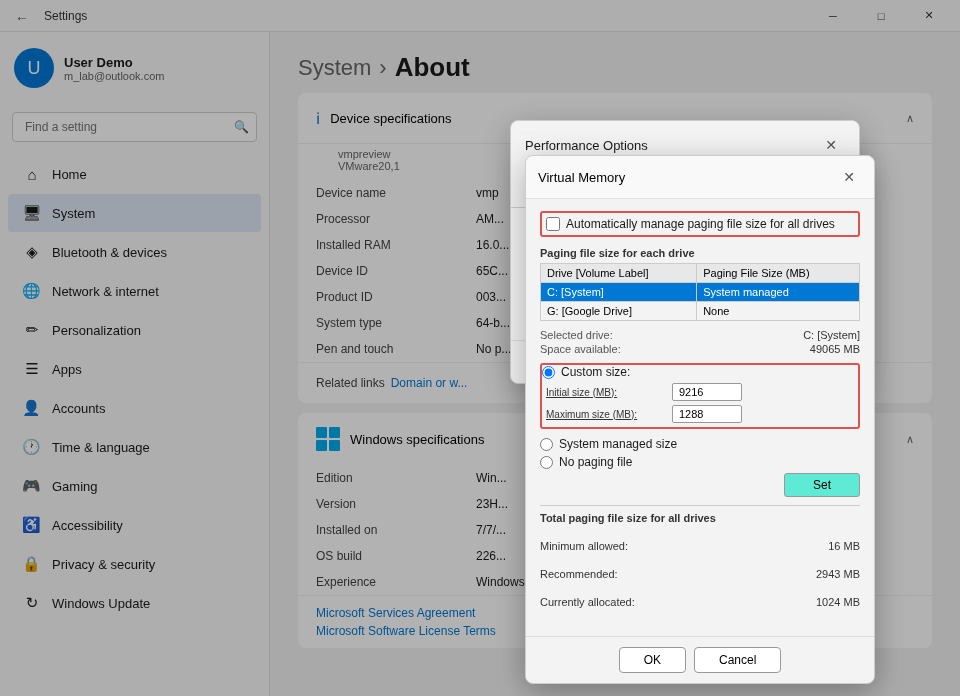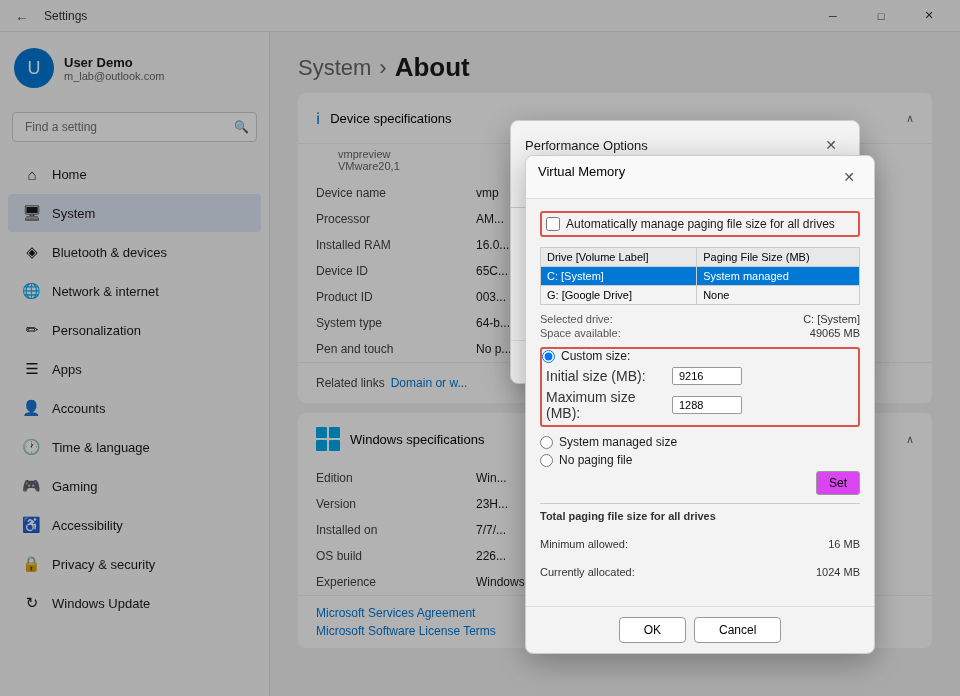--- a/index.html
+++ b/index.html
@@ -89,21 +89,21 @@
     .dialog-tab { padding: 6px 10px; font-size: 12px; cursor: pointer; color: #333; border-bottom: 2px solid transparent; }
 
     .dialog-perf-body { padding: 10px 14px; }
 
     
     .dialog-vm {
       position: fixed; top: 155px; left: 525px; width: 350px;
       background: #f3f3f3; border: 1px solid #ccc; border-radius: 8px;
       box-shadow: 0 8px 32px rgba(0,0,0,0.3); z-index: 300;
     }
-    .dialog-vm-titlebar { display: flex; justify-content: space-between; padding: 8px 12px; background: #f9f9f9; border-bottom: 1px solid #e0e0e0; border-radius: 8px 8px 0 0; }
+    .dialog-vm-titlebar { display: flex; align-items: center; justify-content: space-between; padding: 8px 12px; background: #f9f9f9; border-bottom: 1px solid #e0e0e0; border-radius: 8px 8px 0 0; }
     .dialog-vm-title { font-size: 13px; font-weight: 500; }
     .dialog-vm-close { border: none; background: transparent; cursor: pointer; font-size: 14px; color: #555; width: 26px; height: 26px; display: flex; align-items: center; justify-content: center; border-radius: 4px; }
 
     .dialog-vm-body { padding: 12px 14px; }
 
     .checkbox-row { display: flex; align-items: center; gap: 6px; margin-bottom: 10px; padding: 4px; border: 2px solid #d9534f; border-radius: 3px; }
     .checkbox-row input[type=checkbox] { width: 14px; height: 14px; flex-shrink: 0; }
     .checkbox-label { font-size: 12px; color: #1a1a1a; }
 
     .paging-section-title { font-size: 11px; font-weight: 600; margin-bottom: 4px; color: #333; }
@@ -113,28 +113,28 @@
     .paging-table tr.selected td { background: #0078d4; color: white; }
 
     .info-row { display: flex; justify-content: space-between; font-size: 11px; margin-bottom: 2px; color: #333; }
     .info-label { color: #555; }
 
     .custom-size-section { border: 2px solid #d9534f; border-radius: 3px; padding: 0; margin: 8px 0; }
     .radio-row { display: flex; align-items: center; gap: 6px; margin-bottom: 4px; }
     .radio-row input[type=radio] { width: 13px; height: 13px; }
     .radio-label { font-size: 12px; color: #1a1a1a; }
     .size-input-row { display: flex; align-items: center; gap: 6px; margin: 4px 0; padding-left: 4px; }
-    .size-input-label { font-size: 14px; color: #333; width: 120px; }
+    .size-input-label { font-size: 10px; color: #333; width: 120px; text-decoration: underline; }
     .size-input { width: 70px; padding: 2px 6px; border: 1px solid #999; border-radius: 2px; font-size: 11px; background: white; }
 
     .sys-managed-row { display: flex; align-items: center; gap: 6px; margin: 4px 0; }
     .no-paging-row { display: flex; align-items: center; gap: 6px; margin: 4px 0; }
 
     .set-btn-row { display: flex; justify-content: flex-end; margin-bottom: 8px; }
-    .set-btn { padding: 4px 12px; font-size: 12px; background: #d946ef; border: 1px solid #999; border-radius: 3px; cursor: pointer; }
+    .set-btn { padding: 4px 28px; font-size: 12px; background: #5eead4; border: 1px solid #999; border-radius: 3px; cursor: pointer; }
 
     .divider { border: none; border-top: 1px solid #ccc; margin: 6px 0; }
 
     .totals-section { font-size: 11px; margin: 6px 0; }
     .totals-title { font-weight: 600; margin-bottom: 4px; color: #333; }
     .total-row { display: flex; justify-content: space-between; margin: 16px 0; color: #333; }
 
     .dialog-vm-footer { display: flex; justify-content: center; gap: 8px; padding: 10px 14px; border-top: 1px solid #ddd; }
     .vm-ok-btn, .vm-cancel-btn { padding: 5px 24px; font-size: 12px; border-radius: 4px; cursor: pointer; }
     .vm-ok-btn { background: white; border: 1px solid #999; }
@@ -364,20 +364,21 @@
     <span class="dialog-vm-title">Virtual Memory</span>
     <button class="dialog-vm-close">✕</button>
   </div>
   <div class="dialog-vm-body">
 
     <div class="checkbox-row">
       <input type="checkbox" id="auto-manage" style="">
       <label class="checkbox-label" for="auto-manage">Automatically manage paging file size for all drives</label>
     </div>
 
+    <div class="paging-section-title">Paging file size for each drive</div>
     <table class="paging-table">
       <thead>
         <tr>
           <th>Drive [Volume Label]</th>
           <th>Paging File Size (MB)</th>
         </tr>
       </thead>
       <tbody>
         <tr class="selected">
           <td><span>C:</span>&nbsp;<span>[System]</span></td>
@@ -429,20 +430,24 @@
 
     <hr class="divider">
 
     <div class="totals-section">
       <div class="totals-title">Total paging file size for all drives</div>
       <div class="total-row">
         <span>Minimum allowed:</span>
         <span>16 MB</span>
       </div>
       <div class="total-row">
+        <span>Recommended:</span>
+        <span>2943 MB</span>
+      </div>
+      <div class="total-row">
         <span>Currently allocated:</span>
         <span>1024 MB</span>
       </div>
     </div>
   </div>
 
   <div class="dialog-vm-footer">
     <button class="vm-ok-btn">OK</button>
     <button class="vm-cancel-btn">Cancel</button>
   </div>

